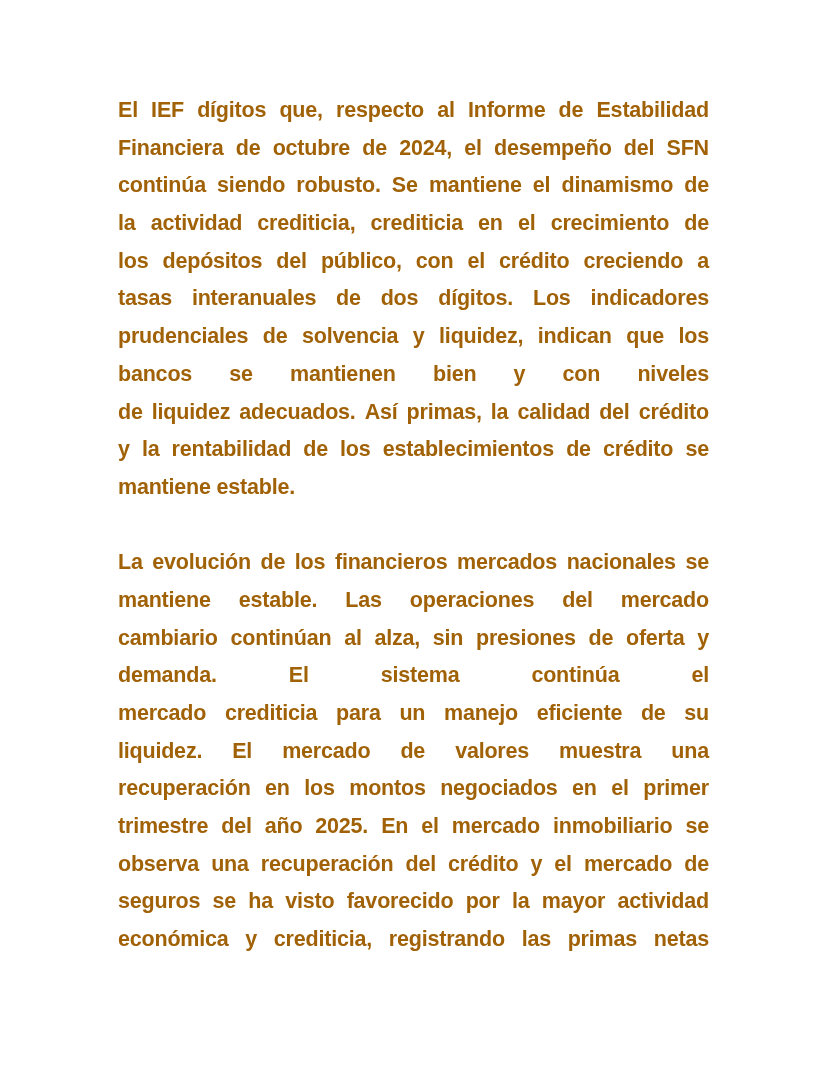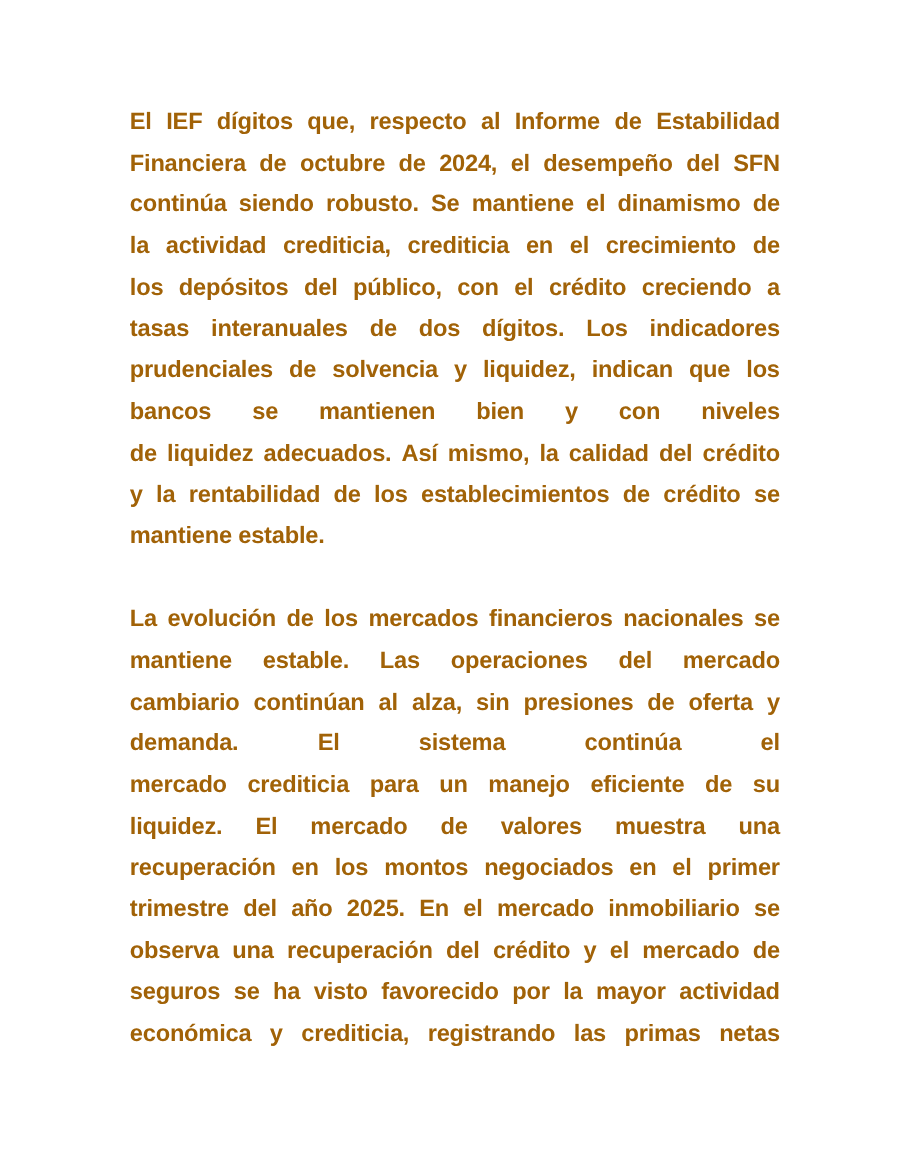--- a/index.html
+++ b/index.html
@@ -128,21 +128,21 @@
         <span>bien</span>
         <span>y</span>
         <span>con</span>
         <span>niveles</span>
       </div>
     <div class="line justify">
         <span>de</span>
         <span>liquidez</span>
         <span>adecuados.</span>
         <span>Así</span>
-        <span>mismo,</span>
+        <span>primas,</span>
         <span>la</span>
         <span>calidad</span>
         <span>del</span>
         <span>crédito</span>
       </div>
     <div class="line justify">
         <span>y</span>
         <span>la</span>
         <span>rentabilidad</span>
         <span>de</span>
@@ -156,22 +156,22 @@
   </div>
 
   <div class="para-gap"></div>
 
   <div class="paragraph">
     <div class="line justify">
         <span>La</span>
         <span>evolución</span>
         <span>de</span>
         <span>los</span>
+        <span>financieros</span>
         <span>mercados</span>
-        <span>financieros</span>
         <span>nacionales</span>
         <span>se</span>
       </div>
     <div class="line justify">
         <span>mantiene</span>
         <span>estable.</span>
         <span>Las</span>
         <span>operaciones</span>
         <span>del</span>
         <span>mercado</span>

